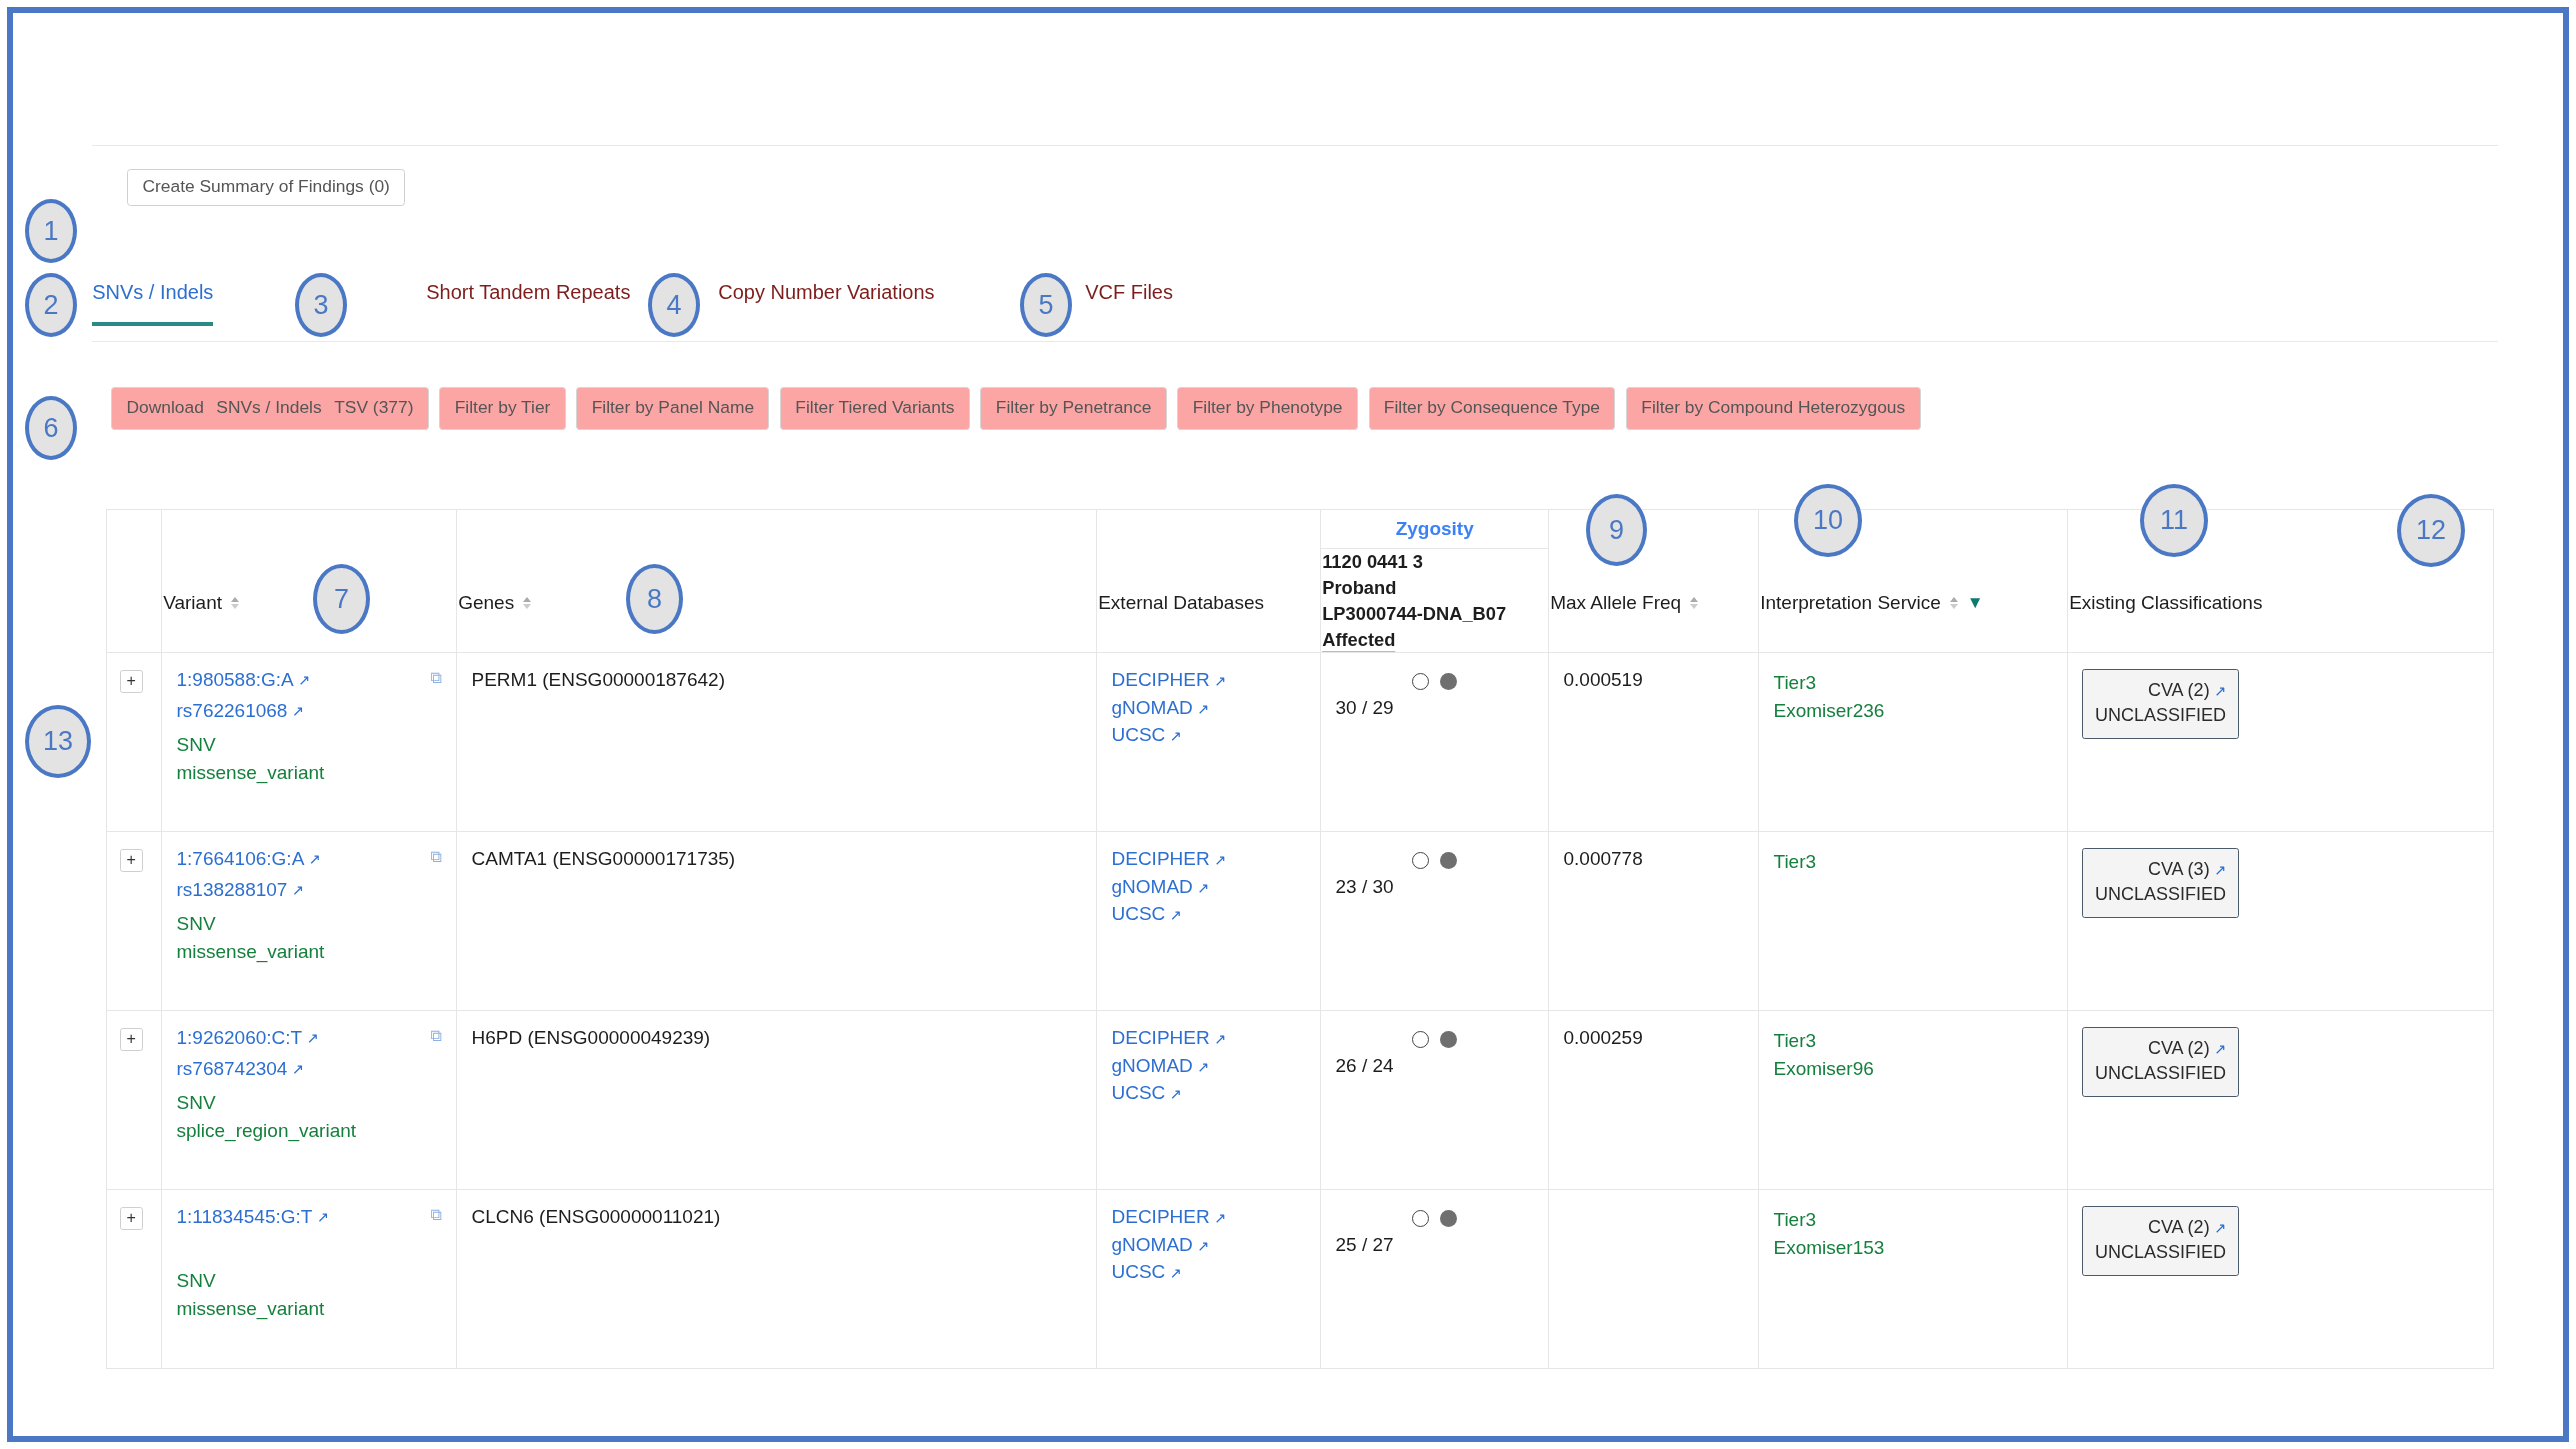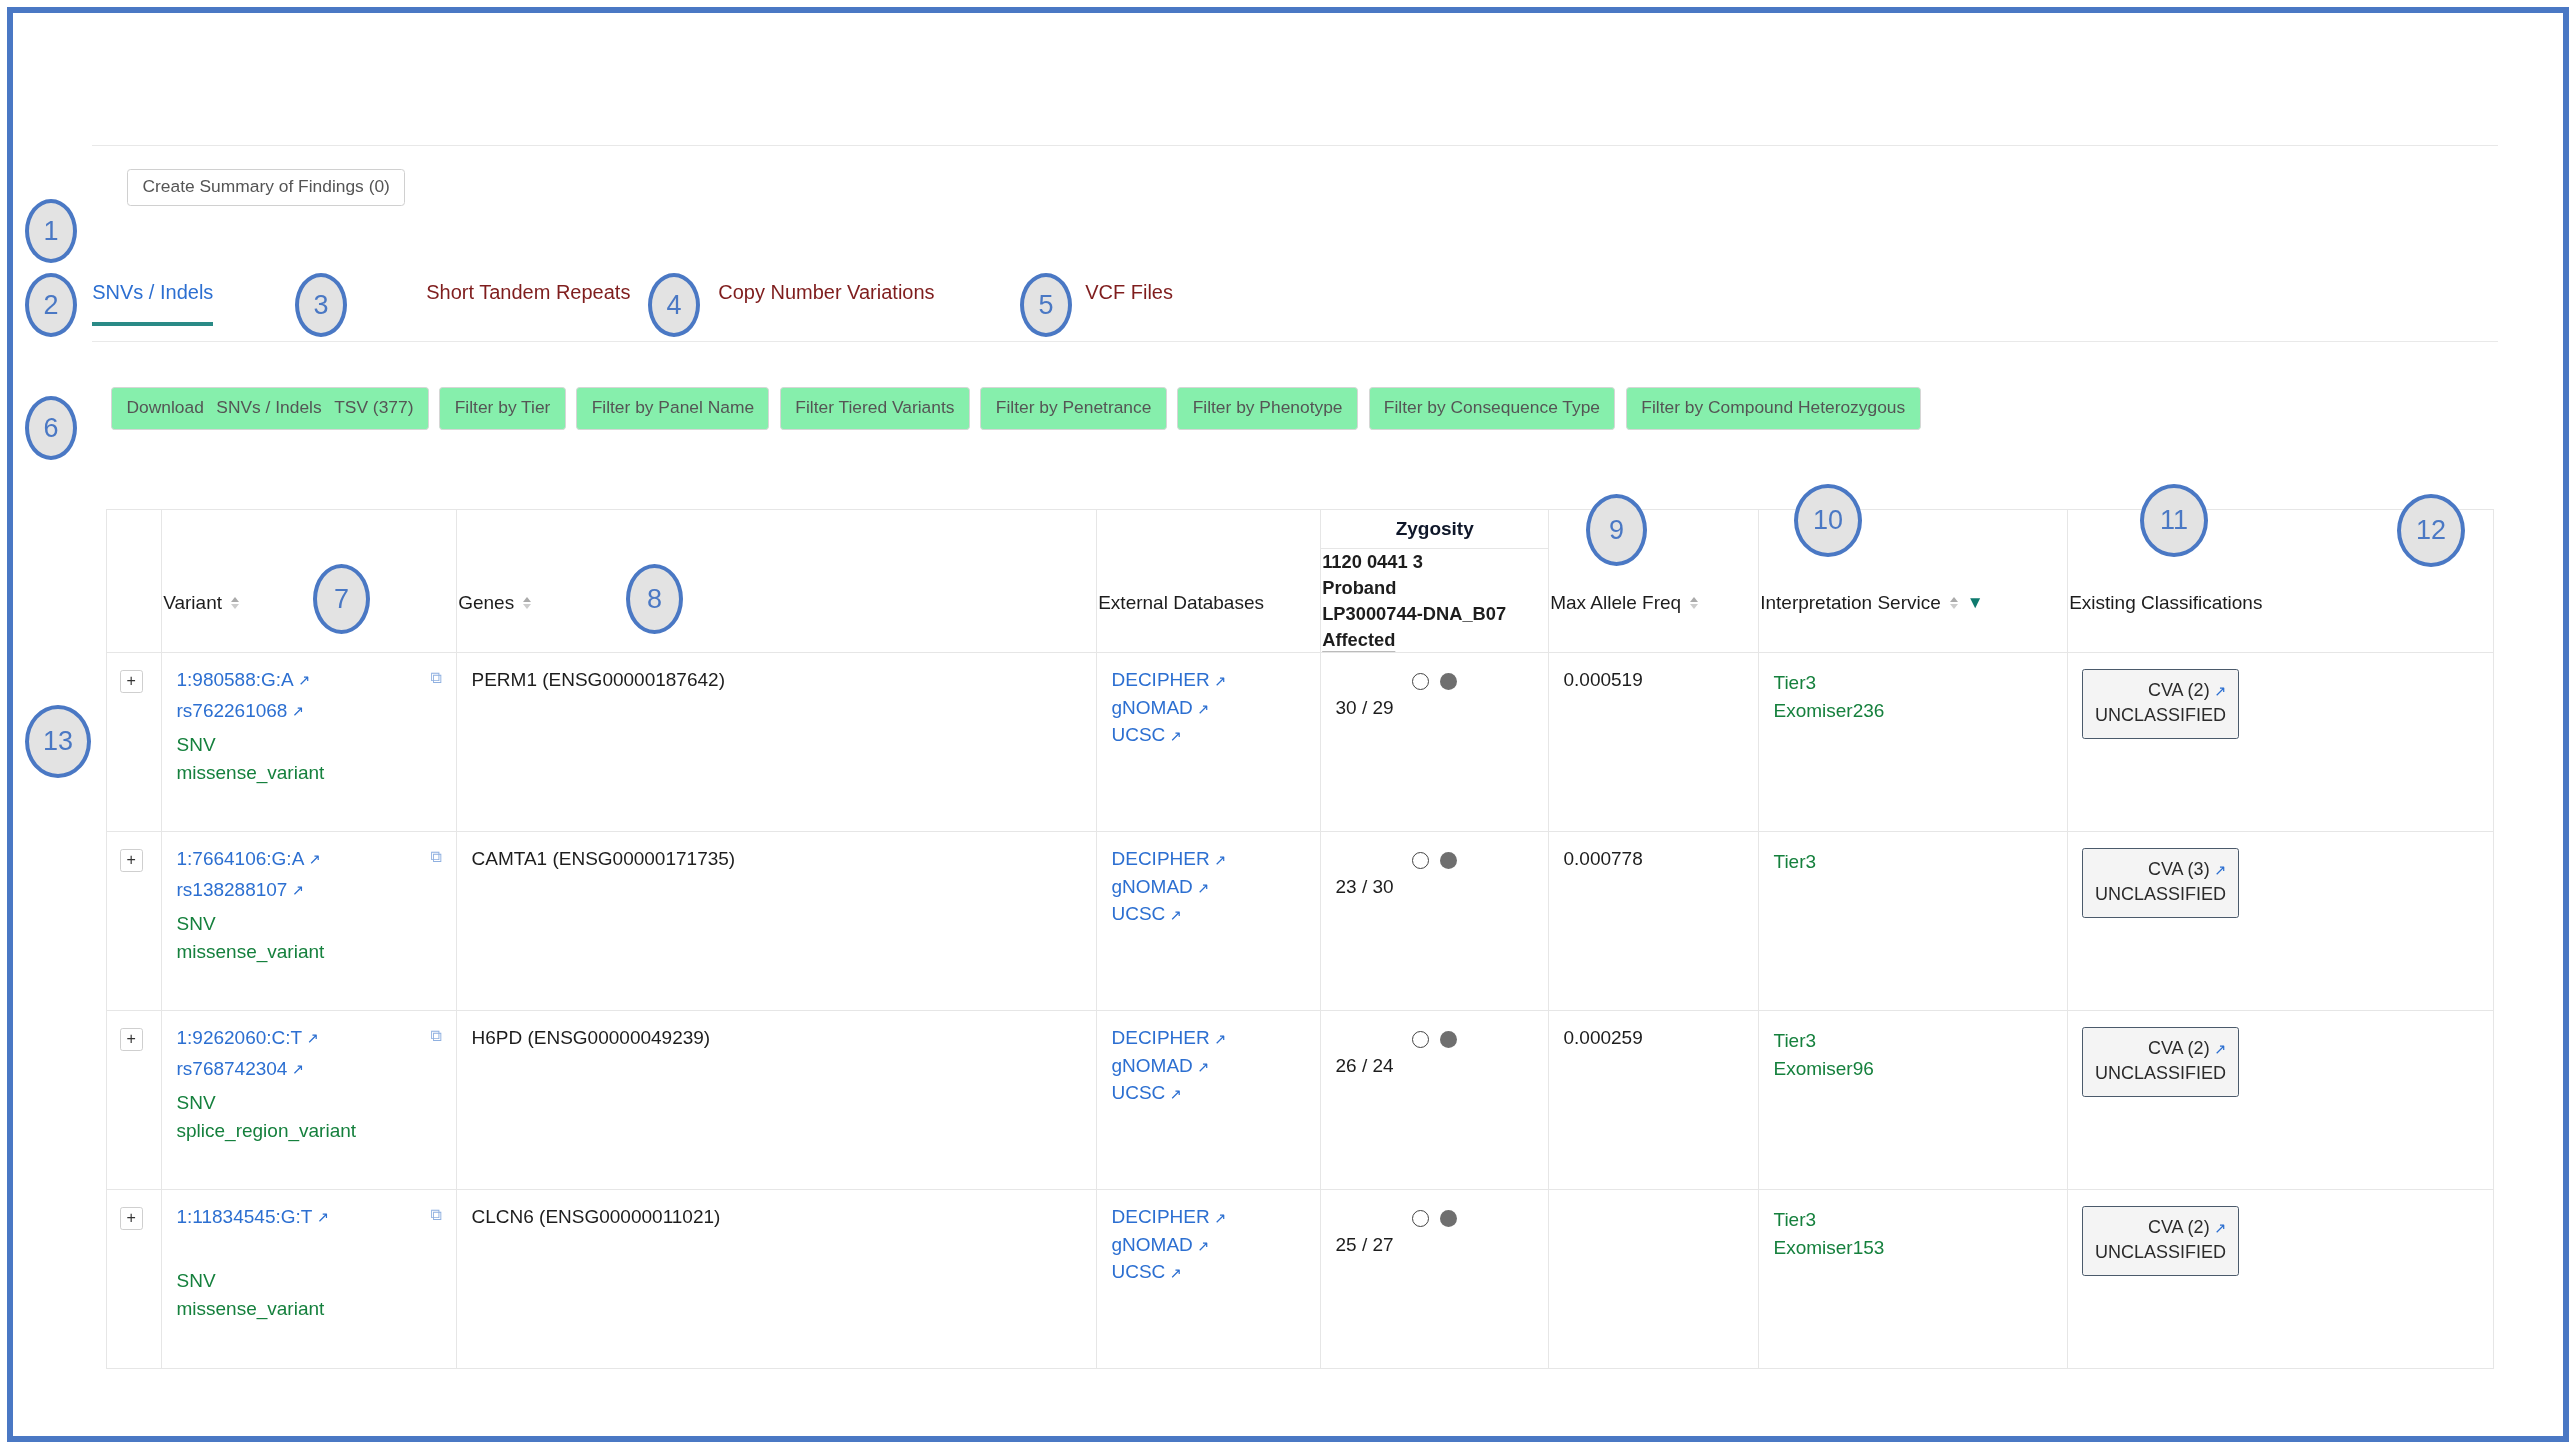--- a/index.html
+++ b/index.html
@@ -87,21 +87,21 @@
   
   .toolbar {
     position: absolute;
     left: 98px; top: 374px;
     width: 2361px;
   }
   .toolrow { display:flex; gap:10.7px; margin-bottom: 10.7px; flex-wrap:nowrap; }
   .tbtn {
     border: 0.9px solid #d6d6d6;
     border-radius: 3.6px;
-    background: #86efac;
+    background: #fca5a5;
     color: #555;
     font-size: 17.4px;
     line-height: 1;
     padding: 10.7px 14.3px 12.5px 14.3px;
     white-space: nowrap;
     cursor: pointer;
   }
   .tbtn .dl-seg { margin-right: 12.5px; }
 
   
@@ -141,21 +141,21 @@
   }
   .zyg-top {
     position: absolute;
     left: 0; top: 0; right: 0;
     height: 39px;
     border-bottom: 0.9px solid #e6e6e6;
     display: flex;
     align-items: center;
     justify-content: center;
     font-size: 19px;
-    color: #0f172a;
+    color: #3b82f6;
     font-weight: 700;
   }
   .sort-ico { display:inline-flex; flex-direction:column; gap:1.8px; }
   .sort-ico i {
     display:block; width:0;height:0;
     border-left:4.5px solid transparent; border-right:4.5px solid transparent;
   }
   .sort-ico i.up { border-bottom:5.4px solid #aaa; }
   .sort-ico i.dn { border-top:5.4px solid #ccc; }
   .filt-ico { color:#0f7a6e; font-size:17px; }

